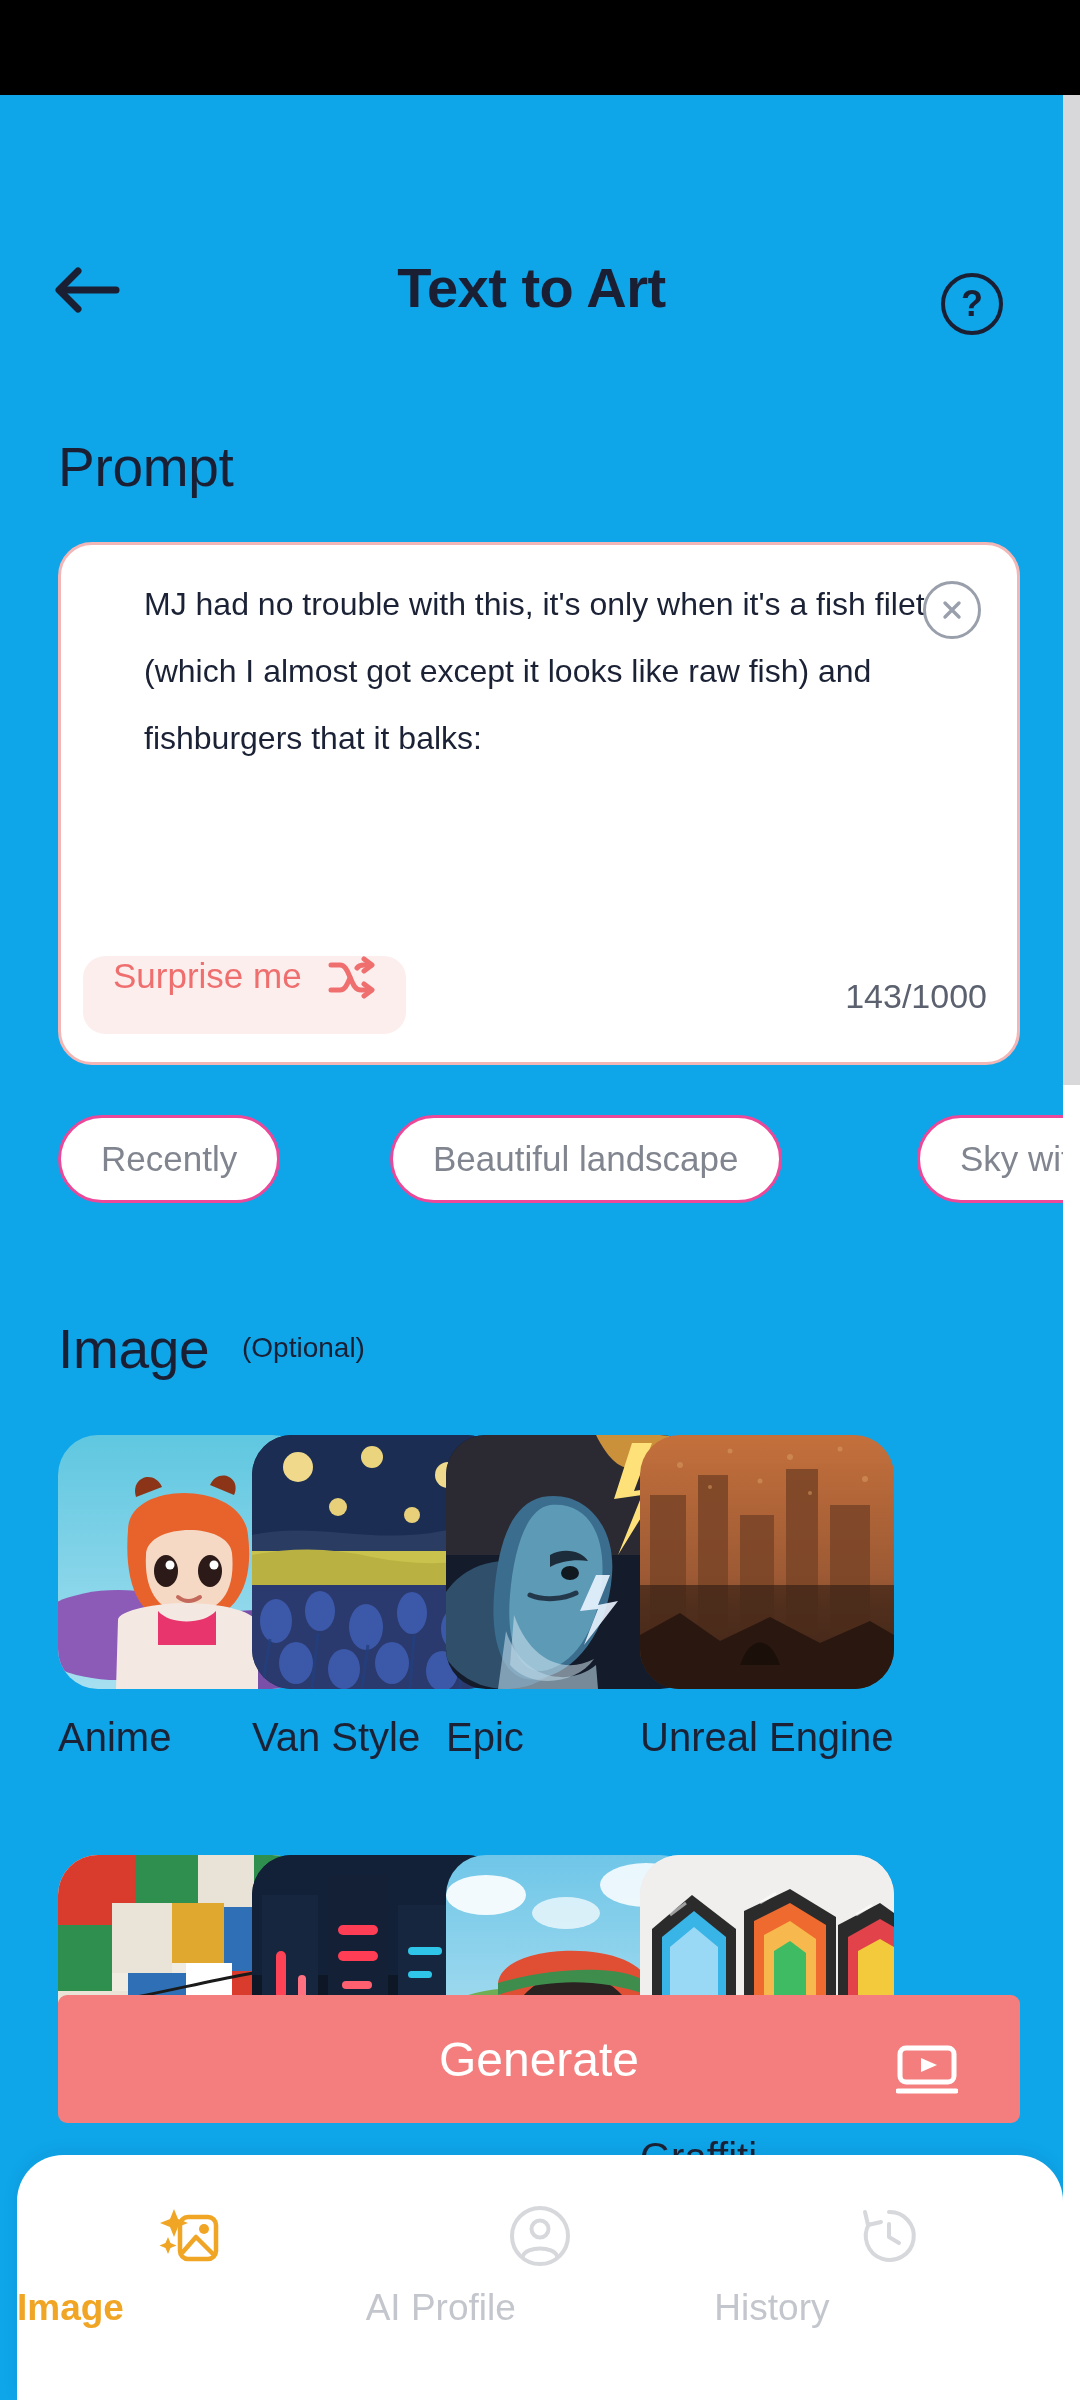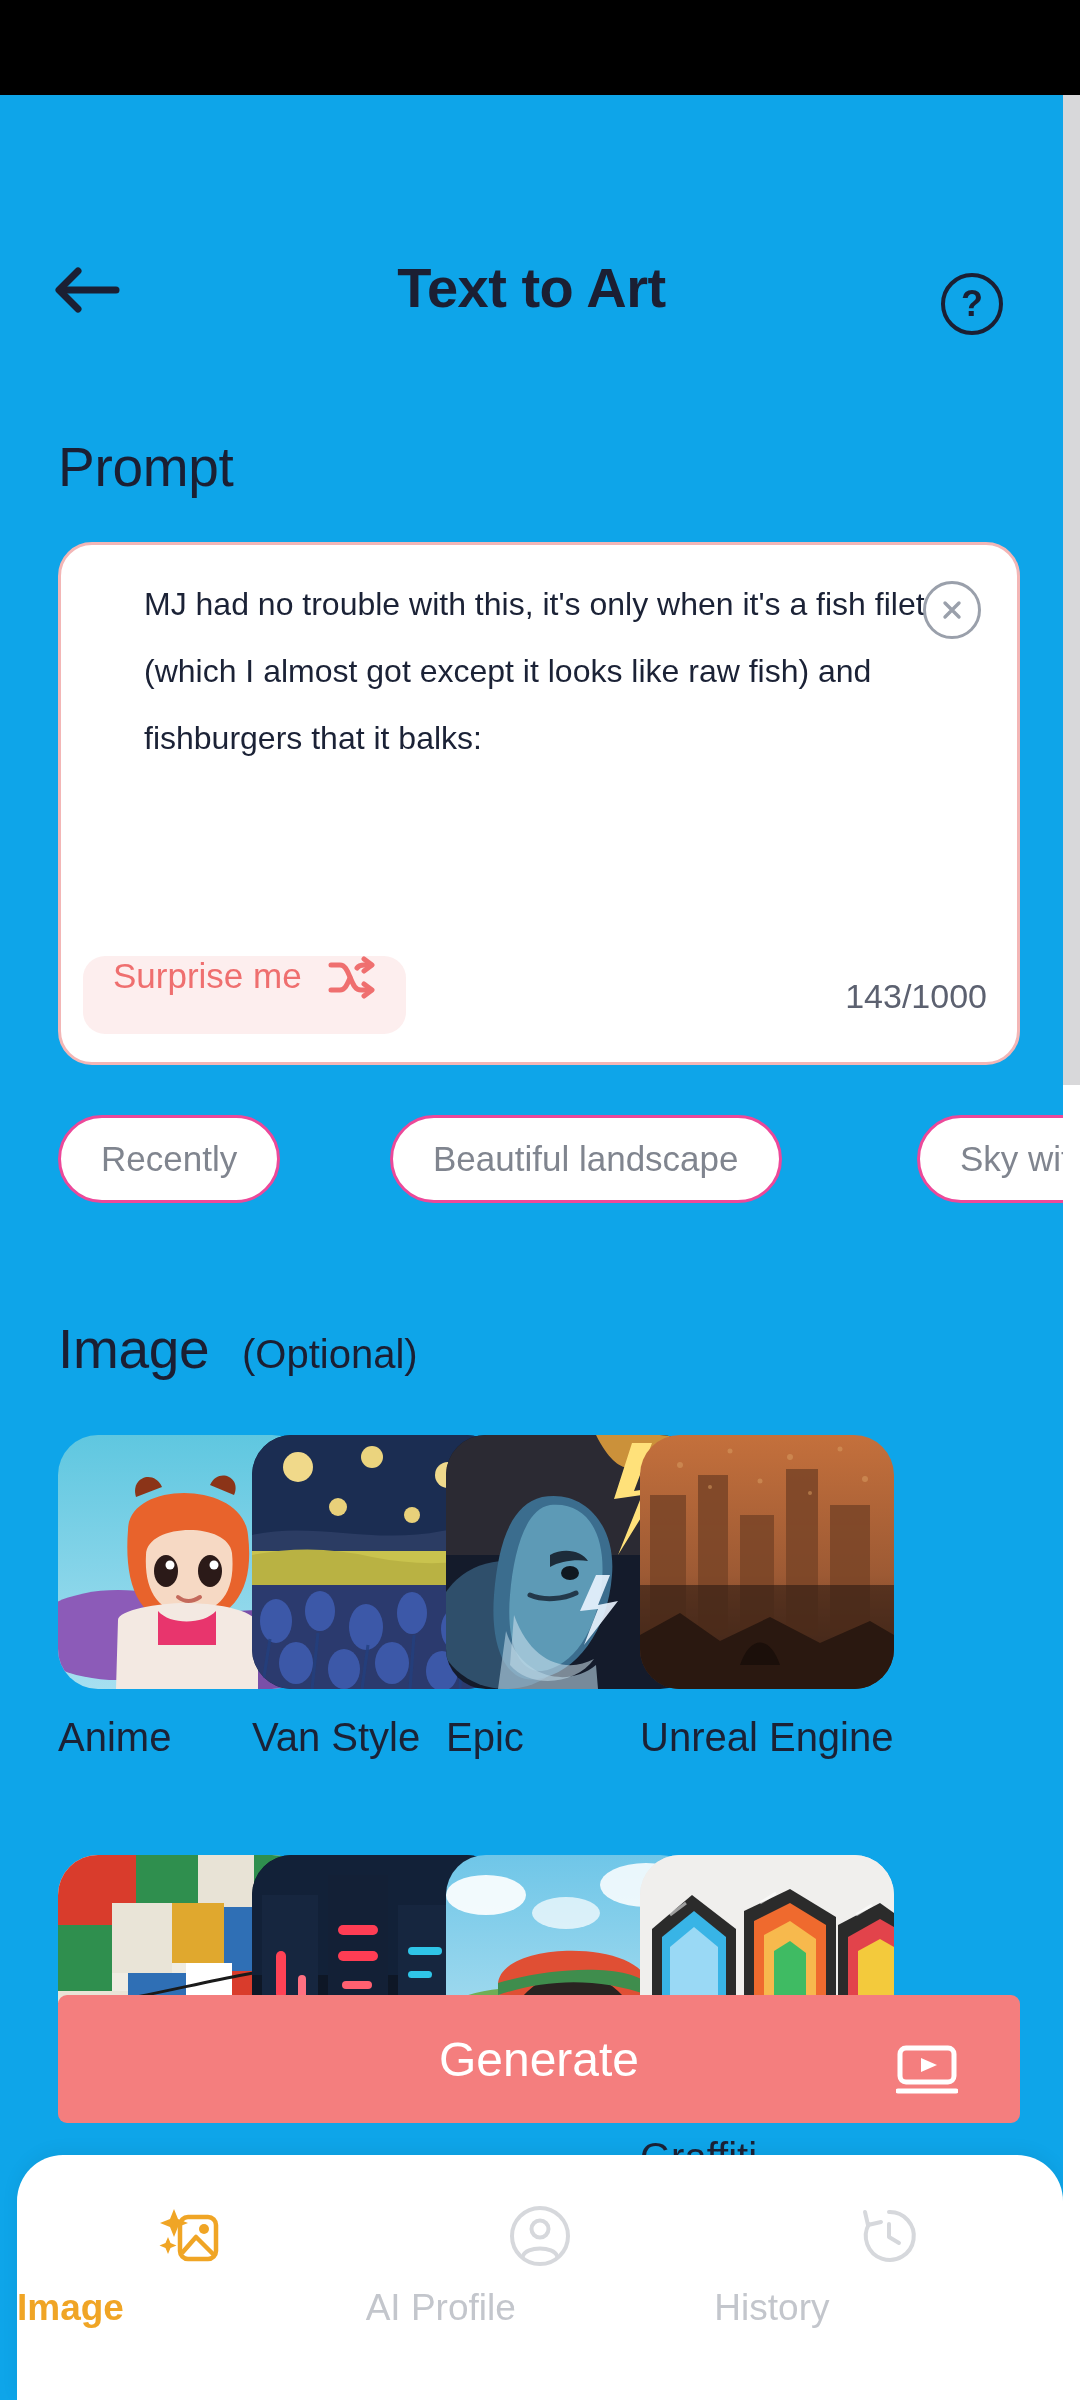--- a/index.html
+++ b/index.html
@@ -75,21 +75,21 @@
   
   .section-title {
     position: absolute;
     font-size: 55px; font-weight: 400; color: #1b1f33;
     letter-spacing: -0.3px;
   }
   #prompt-title { left: 58px; top: 340px; }
   #style-title  { left: 58px; top: 1222px; }
   #style-optional {
     position: absolute; left: 242px; top: 1237px;
-    font-size: 40px; color: #1b1f33; font-weight: 400;
+    font-size: 28px; color: #1b1f33; font-weight: 400;
   }
 
   
   .prompt-box {
     position: absolute;
     left: 58px; top: 447px;
     width: 962px; height: 523px;
     border: 3px solid #f3b6b6;
     border-radius: 34px;
     background: #fff;

